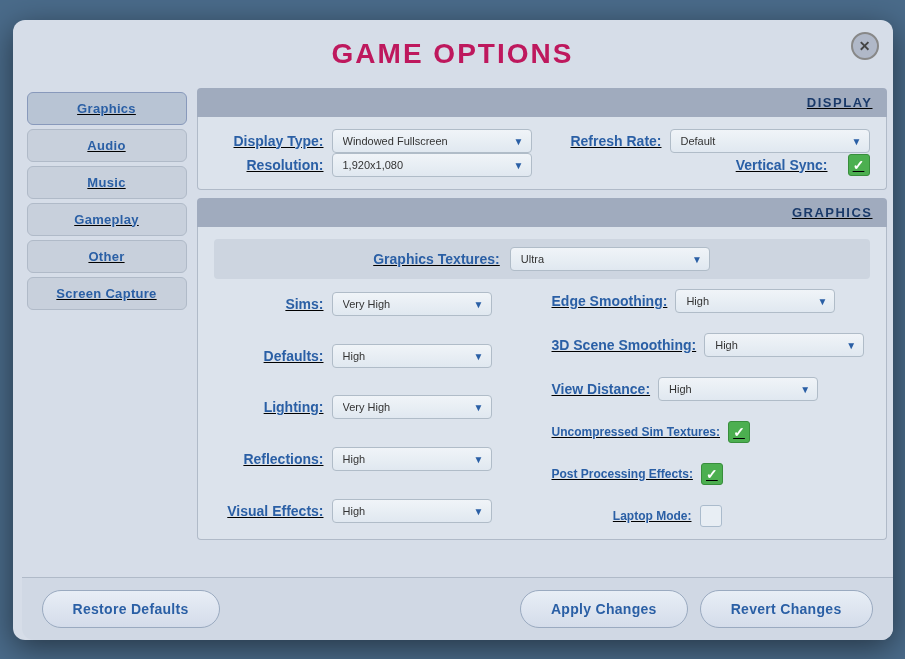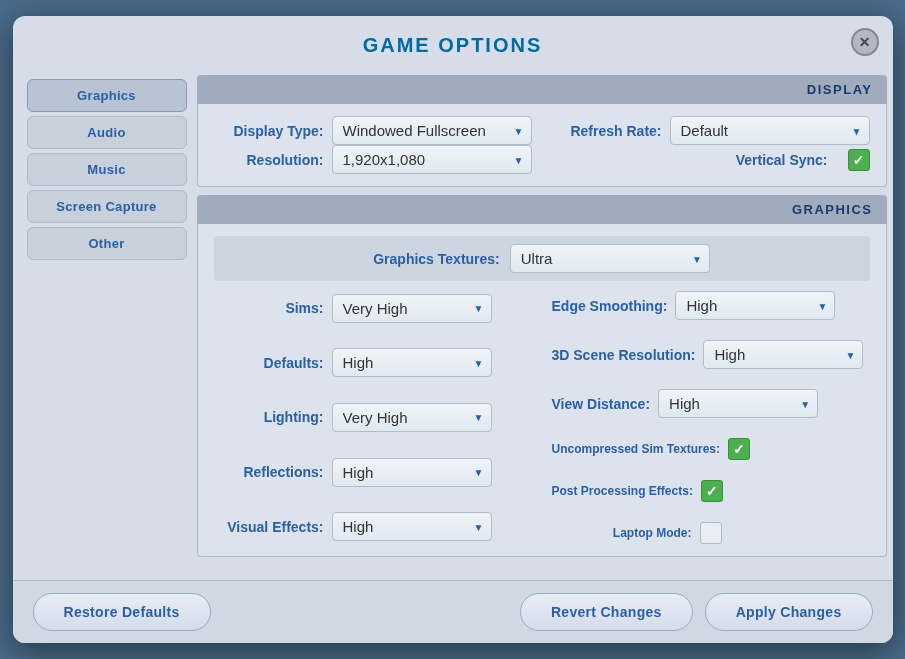--- a/index.html
+++ b/index.html
@@ -23,23 +23,23 @@
       padding-bottom: 70px;
     }
 
     .modal-header {
       text-align: center;
       padding: 18px 20px 10px;
       position: relative;
     }
 
     .modal-title {
-      font-size: 20px;
+      font-size: 28px;
       font-weight: bold;
-      color: #0369a1;
+      color: #be185d;
       letter-spacing: 2px;
       text-transform: uppercase;
       font-variant: small-caps;
     }
 
     .close-btn {
       position: absolute;
       top: 12px;
       right: 14px;
       width: 28px;
@@ -53,20 +53,21 @@
       justify-content: center;
       font-size: 14px;
       color: #444;
       font-weight: bold;
     }
 
     .modal-body {
       display: flex;
       gap: 0;
       padding: 8px 14px;
+      text-decoration: underline;
     }
 
     .sidebar {
       width: 160px;
       flex-shrink: 0;
       display: flex;
       flex-direction: column;
       gap: 4px;
       padding-top: 4px;
     }
@@ -143,21 +144,21 @@
       font-size: 10px;
       color: #2a5fa5;
       pointer-events: none;
     }
 
     .select-wrapper select {
       background: linear-gradient(to bottom, #f0f4f8, #e0e8f0);
       border: 1px solid #b0bcc8;
       border-radius: 4px;
       padding: 5px 28px 5px 10px;
-      font-size: 15px;
+      font-size: 11px;
       color: #333;
       cursor: pointer;
       appearance: none;
       -webkit-appearance: none;
       min-width: 160px;
     }
     .select-wrapper.wider select { min-width: 200px; }
 
     .checkbox-green {
       width: 22px;
@@ -204,21 +205,21 @@
 
     .graphics-col {
       display: flex;
       flex-direction: column;
       gap: 20px;
     }
 
     .bottom-bar {
       position: absolute;
       bottom: 0;
-      left: 0;
+      left: 9px;
       right: 0;
       padding: 12px 20px;
       display: flex;
       align-items: center;
       justify-content: space-between;
       border-top: 1px solid #b0bac8;
       background: #d0d8e4;
       border-radius: 0 0 12px 12px;
     }
 
@@ -271,22 +272,23 @@
     <span class="modal-title">Game Options</span>
     <div class="close-btn">✕</div>
   </div>
 
   <div class="modal-body">
 
     <div class="sidebar">
       <div class="sidebar-item active">Graphics</div>
       <div class="sidebar-item">Audio</div>
       <div class="sidebar-item">Music</div>
+      <div class="sidebar-item">Gameplay</div>
+      <div class="sidebar-item">Other</div>
       <div class="sidebar-item">Screen Capture</div>
-      <div class="sidebar-item">Other</div>
     </div>
 
     <div class="content-area">
 
       <div class="display-section">
         <div class="section-header">Display</div>
         <div class="section-body">
 
           <div class="row-pair">
             <div class="half-row">
@@ -422,21 +424,21 @@
                   <select>
                     <option>Very High</option>
                     <option selected="">High</option>
                     <option>Medium</option>
                     <option>Low</option>
                   </select>
                 </div>
               </div>
 
               <div class="half-row">
-                <span class="form-label form-label-sm" style="min-width:120px;">3D Scene Resolution:</span>
+                <span class="form-label form-label-sm" style="min-width:120px;">3D Scene Smoothing:</span>
                 <div class="select-wrapper">
                   <select>
                     <option>Very High</option>
                     <option selected="">High</option>
                     <option>Medium</option>
                     <option>Low</option>
                   </select>
                 </div>
               </div>
 
@@ -472,17 +474,17 @@
 
         </div>
       </div>
 
     </div>
   </div>
 
   <div class="bottom-bar">
     <button class="btn">Restore Defaults</button>
     <div class="btn-group-right">
+      <button class="btn">Apply Changes</button>
       <button class="btn">Revert Changes</button>
-      <button class="btn">Apply Changes</button>
     </div>
   </div>
 </div>
 
 </body></html>

